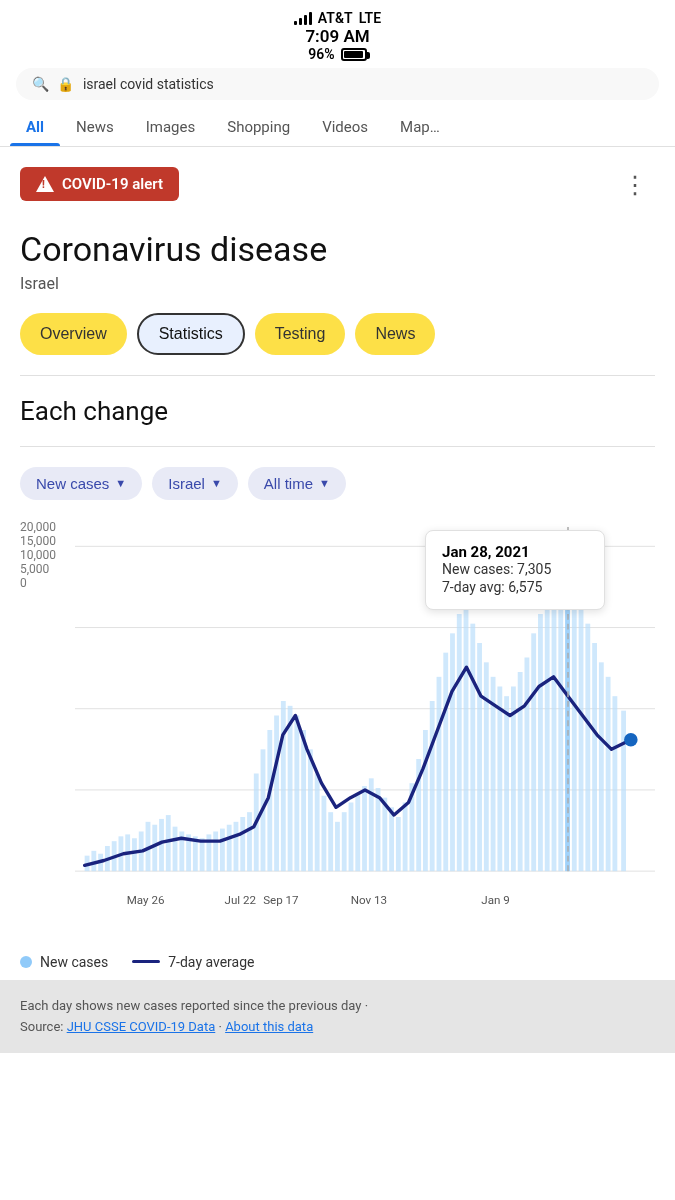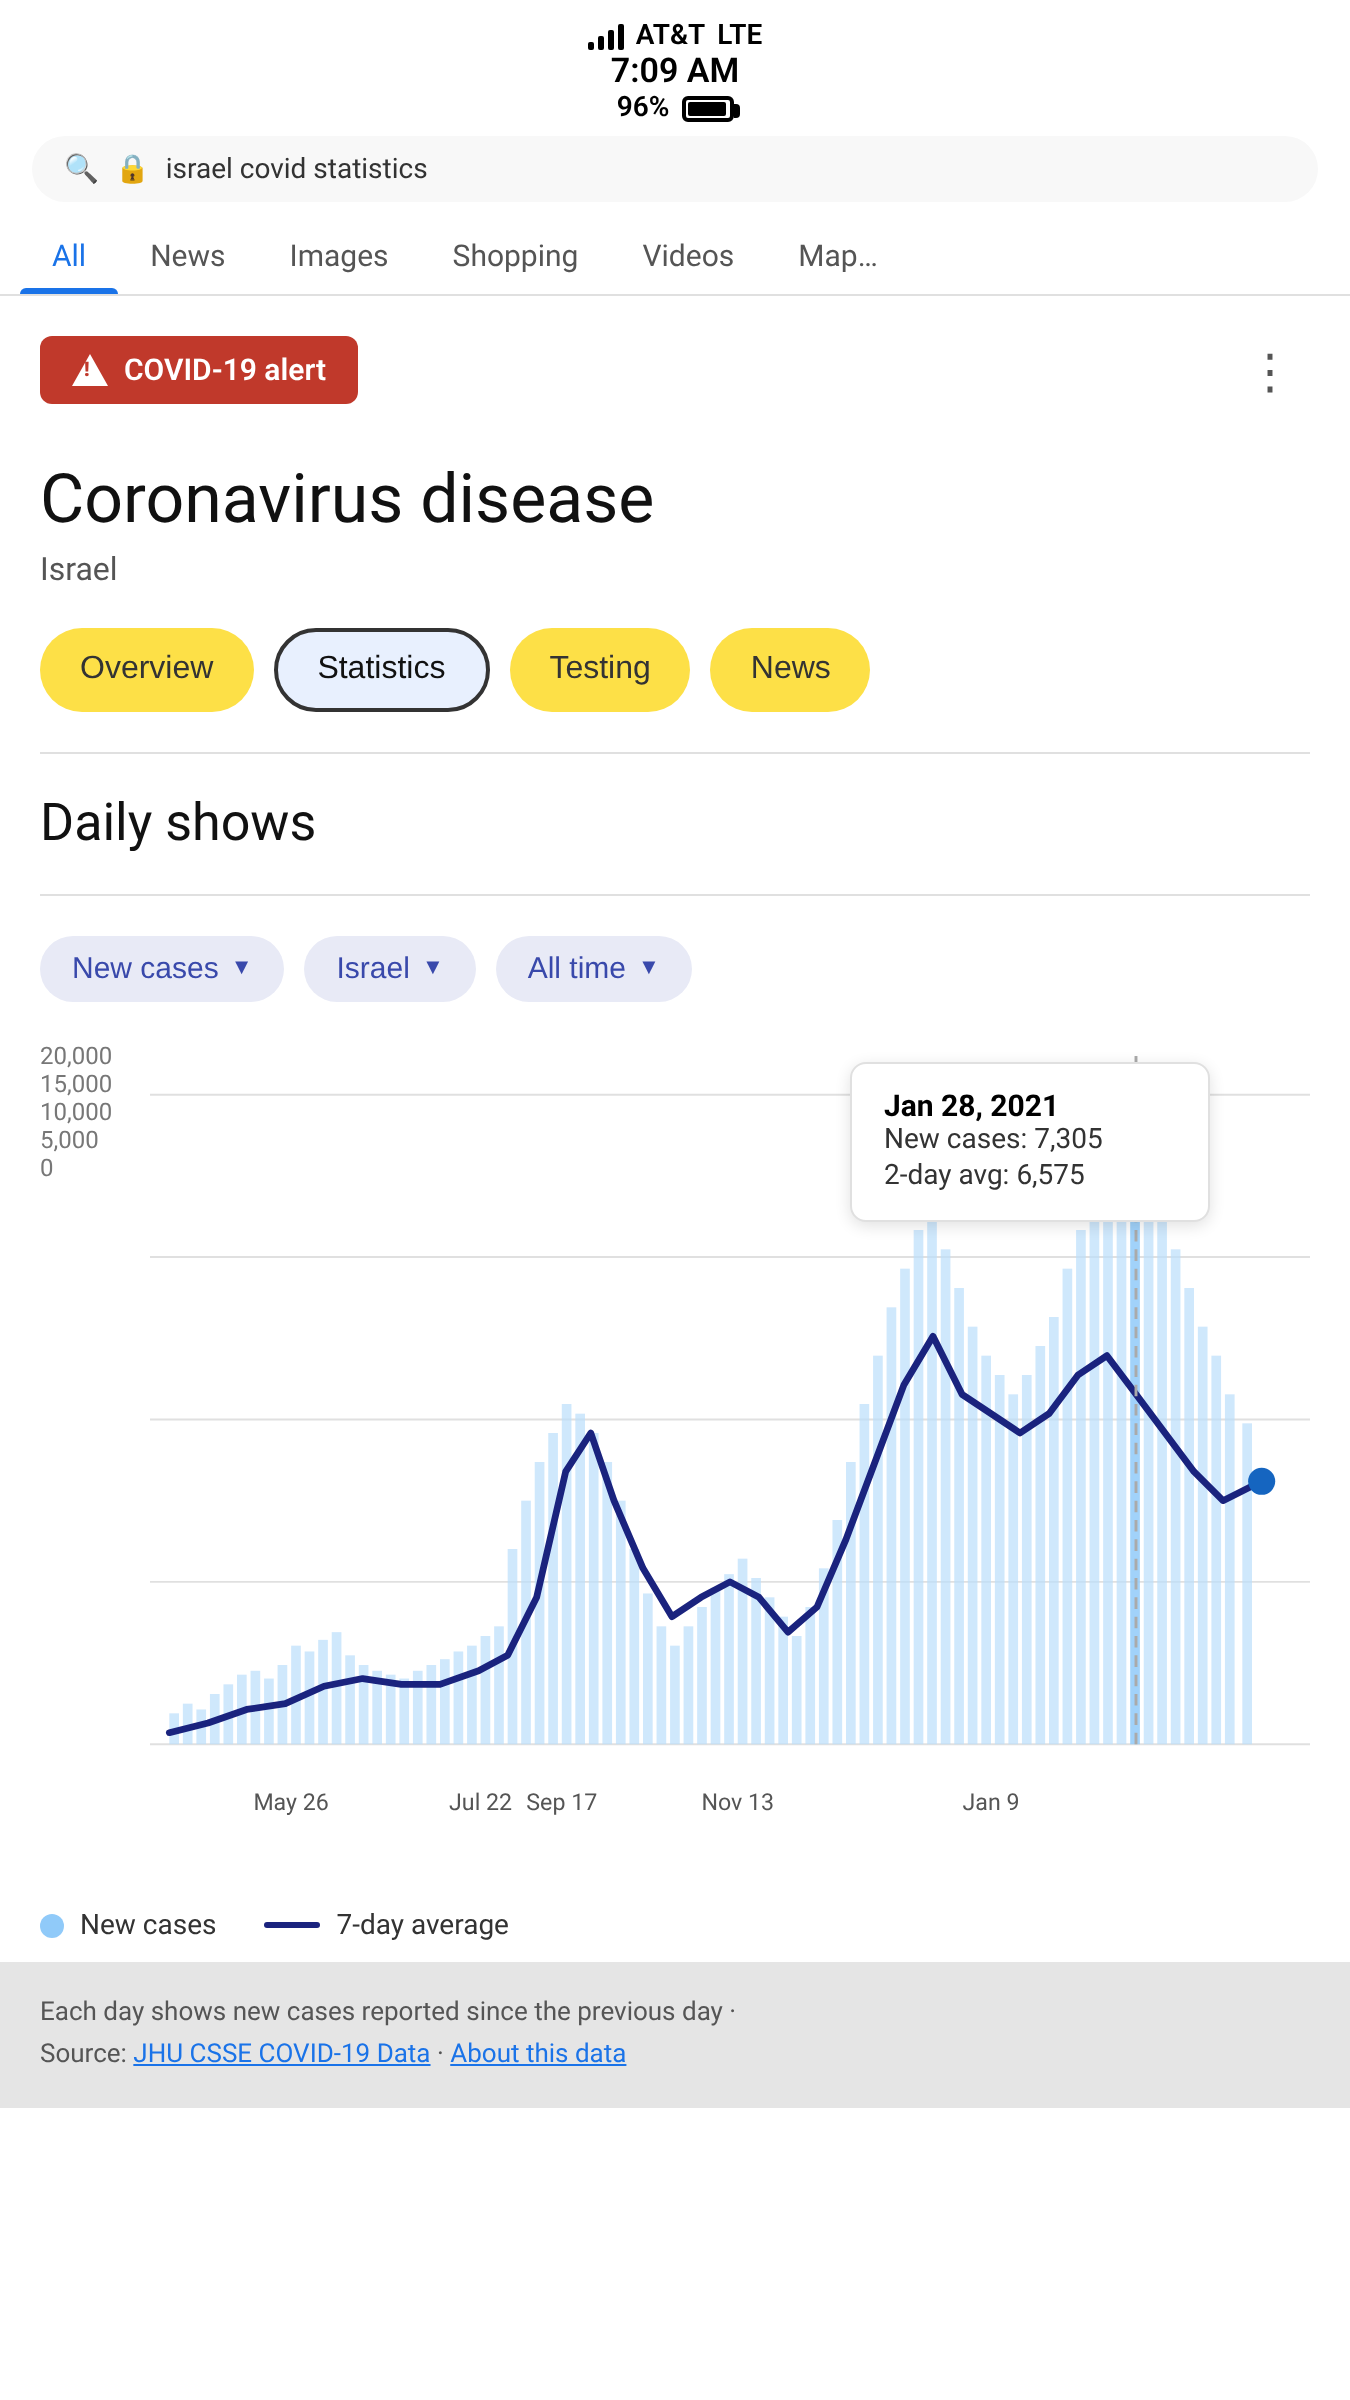--- a/index.html
+++ b/index.html
@@ -78,21 +78,21 @@
     .google-tab {
       padding: 10px 16px;
       font-size: 15px;
       color: #555;
       white-space: nowrap;
       position: relative;
       cursor: pointer;
     }
     .google-tab.active {
       color: #1a73e8;
-      font-weight: 400;
+      font-weight: 700;
     }
     .google-tab.active::after {
       content: '';
       position: absolute;
       bottom: 0; left: 0; right: 0;
       height: 3px;
       background: #1a73e8;
       border-radius: 3px 3px 0 0;
     }
 
@@ -346,21 +346,21 @@
 
   <div class="pill-tabs">
     <button class="pill-tab">Overview</button>
     <button class="pill-tab active">Statistics</button>
     <button class="pill-tab">Testing</button>
     <button class="pill-tab">News</button>
   </div>
 
   <div class="divider"></div>
 
-  <div class="section-title">Daily shows</div>
+  <div class="section-title">Each change</div>
 
   <div class="divider"></div>
 
   <div class="filter-row">
     <button class="filter-pill">
       <span>New cases</span>
       <span class="arrow">▼</span>
     </button>
     <button class="filter-pill">
       <span>Israel</span>
@@ -495,21 +495,21 @@
         </svg>
       </div>
 
       <div class="tooltip">
         <div class="tooltip-date">Jan 28, 2021</div>
         <div class="tooltip-row">
           <span>New cases:</span>
           <span>7,305</span>
         </div>
         <div class="tooltip-row">
-          <span>2-day avg:</span>
+          <span>7-day avg:</span>
           <span>6,575</span>
         </div>
       </div>
 
     </div>
   </div>
 
   <div class="legend">
     <div class="legend-item">
       <div class="legend-dot"></div>

